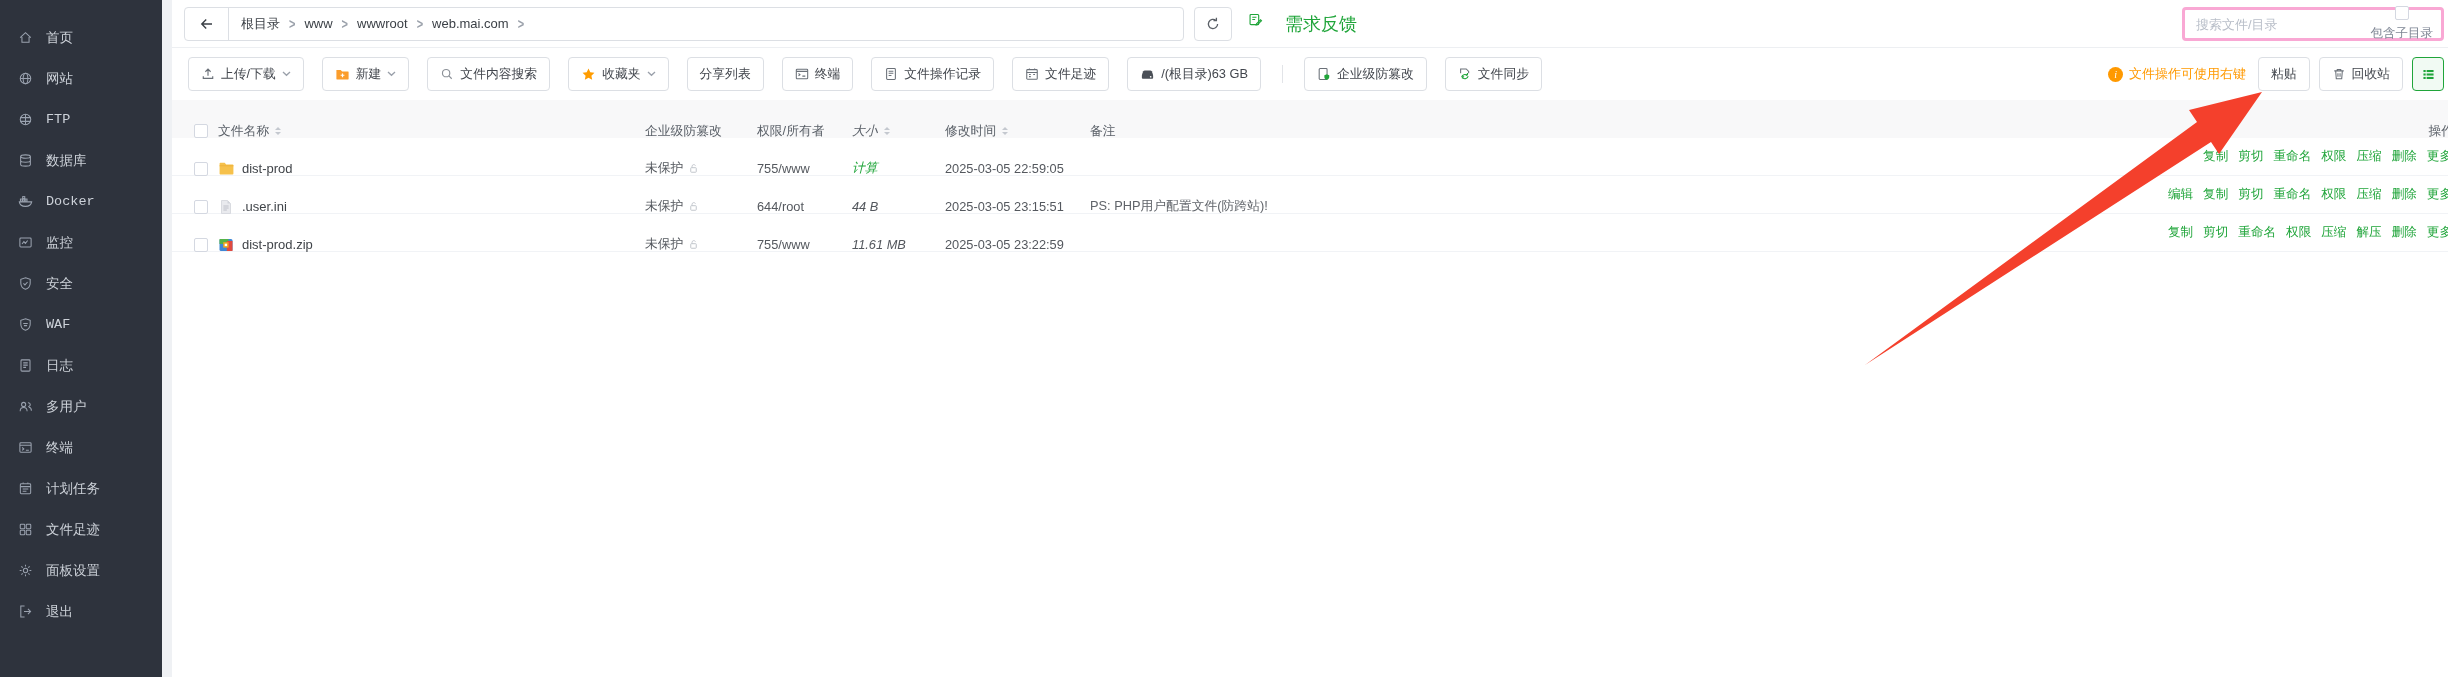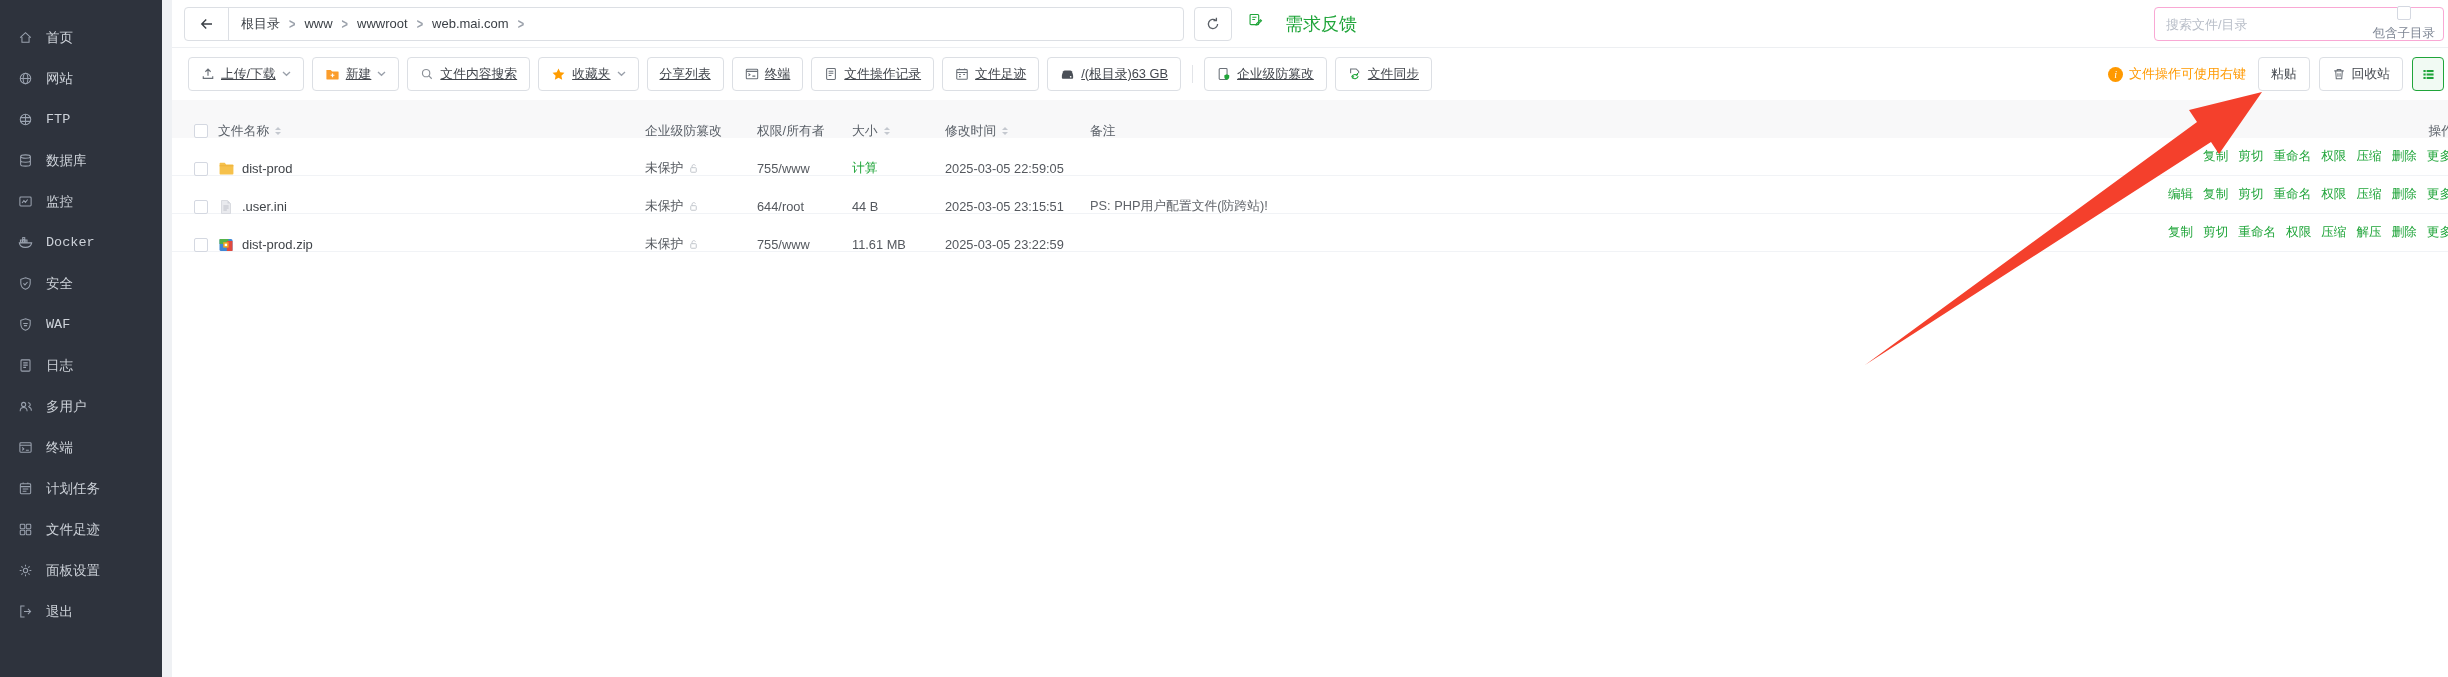--- a/index.html
+++ b/index.html
@@ -18,42 +18,42 @@
 
   
   .topbar { position:relative; height:48px; border-bottom:1px solid #edeff2; display:flex; align-items:center; padding-left:12px; }
   .crumbbox { display:flex; align-items:center; height:34px; width:1000px; border:1px solid #dcdfe4; border-radius:4px; background:#fff; }
   .back-btn { width:44px; height:100%; display:flex; align-items:center; justify-content:center; border-right:1px solid #dcdfe4; cursor:pointer; color:#3a3f45; }
   .crumbs { display:flex; align-items:center; padding:0 12px; font-size:13px; color:#3a3f45; gap:9px; }
   .crumb { cursor:pointer; }
   .csep { color:#9aa0aa; font-size:11px; font-weight:bold; transform:scaleY(1.25); }
   .refresh-btn { margin-left:10px; width:38px; height:34px; border:1px solid #dcdfe4; border-radius:4px; display:flex; align-items:center; justify-content:center; cursor:pointer; color:#5a5f66; background:#fff; }
   .feedback { margin-left:16px; display:flex; align-items:flex-start; gap:22px; color:#20a53a; font-size:18px; cursor:pointer; }
-  .search-wrap { position:absolute; right:4px; top:7px; width:290px; height:34px; border:1px solid #f9a8d4; border-radius:4px; background:#fff; display:flex; align-items:center; padding:0 8px 0 2px; }
+  .search-wrap { position:absolute; right:4px; top:7px; width:262px; height:34px; border:3px solid #f9a8d4; border-radius:4px; background:#fff; display:flex; align-items:center; padding:0 8px 0 2px; }
   .search-input { border:none; outline:none; flex:1; min-width:0; font-size:13px; padding-left:9px; color:#333; font-family:inherit; }
   .search-input::placeholder { color:#b8bec8; }
   .include-sub { display:flex; align-items:center; gap:5px; font-size:12.5px; color:#7e8694; white-space:nowrap; cursor:pointer;flex-direction:column; }
   .cbx { width:14px; height:14px; border:1px solid #d4d8e1; border-radius:2px; background:#fff; flex:0 0 auto; }
 
   
-  .toolbar { position:relative; height:52px; display:flex; align-items:center; padding-left:16px; gap:8px;text-decoration:underline; }
+  .toolbar { position:relative; height:52px; display:flex; align-items:center; padding-left:16px; gap:18px; }
   .tb-btn { height:34px; border:1px solid #dcdfe4; border-radius:4px; background:#fff; display:inline-flex; align-items:center; gap:6px; padding:0 12px; font-size:12.8px; color:#42464d; cursor:pointer; white-space:nowrap; }
   .tb-div { width:1px; height:18px; background:#e2e4e8; margin:0 3px; }
   .toolbar-right { position:absolute; right:4px; top:0; height:100%; display:flex; align-items:center; gap:9px; }
   .tip { display:flex; align-items:center; gap:6px; color:#ff9900; font-size:13px; margin-right:3px; }
   .info-dot { width:15px; height:15px; border-radius:50%; background:#ff9900; color:#fff; font-size:10px; font-style:italic; font-family:"Liberation Serif",serif; display:flex; align-items:center; justify-content:center; }
   .view-btn { width:32px; height:34px; border:1px solid #20a53a; border-radius:4px; background:#f1faf3; display:flex; align-items:center; justify-content:center; cursor:pointer; }
 
   
   .thead { position:relative; height:38px; background:#f8f8f9; font-size:12.8px; color:#5a6068; }
   .row { position:relative; height:38px; border-bottom:1px solid #f1f3f6; font-size:12.8px; color:#54585e; background:#fff; }
   .cell { position:absolute; top:12px; height:100%; display:flex; align-items:center; white-space:nowrap; }
   .c-check { left:22px; } .c-icon { left:46px; } .c-name { left:70px; color:#404449; font-size:13px; cursor:pointer; }
   .c-namehead { left:46px; }
-  .c-tamper { left:473px; gap:4px; } .c-perm { left:585px; } .c-size { left:680px; } .c-mtime { left:773px; } .c-note { left:918px; color:#60646a; }
+  .c-tamper { left:473px; gap:4px; } .c-perm { left:585px; } .c-size { left:680px;font-style:italic; } .c-mtime { left:773px; } .c-note { left:918px; color:#60646a; }
   .c-ops-head { right:-6px; }
   .ops { position:absolute; right:-4px; top:0; height:100%; display:flex; align-items:center; gap:10px; font-size:12.6px; color:#20a53a; white-space:nowrap; }
   .op { cursor:pointer; }
   .green-link { color:#20a53a; cursor:pointer; }
   .sort { display:inline-flex; flex-direction:column; margin-left:6px; cursor:pointer; }
   .sort i { display:block; width:0; height:0; border:3.6px solid transparent; }
   .sort i.up { border-bottom-color:#c4c8cf; margin-bottom:2px; }
   .sort i.dn { border-top-color:#c4c8cf; }
   .tamper-lock { color:#c0c4cb; display:flex; }
 
@@ -96,37 +96,37 @@
         <svg class="ic" width="15" height="15" viewBox="0 0 16 16" fill="none" stroke="currentColor" stroke-width="1.1">
           <ellipse cx="8" cy="3.8" rx="5.2" ry="1.8"></ellipse>
           <path d="M2.8 3.8v8.4c0 1 2.3 1.8 5.2 1.8s5.2-.8 5.2-1.8V3.8M2.8 8c0 1 2.3 1.8 5.2 1.8S13.2 9 13.2 8"></path>
         </svg>
       </span>
     <span>数据库</span>
   </div>
   <div class="side-item">
     <span class="si">
         <svg class="ic" width="15" height="15" viewBox="0 0 16 16" fill="none" stroke="currentColor" stroke-width="1.1">
-          <rect x="2" y="3.2" width="12" height="9.6" rx="1"></rect>
-          <path d="M4.3 9.6l2-2.6 1.6 1.9 2.4-3"></path>
-        </svg>
-      </span>
-    <span>监控</span>
-  </div>
-  <div class="side-item">
-    <span class="si">
-        <svg class="ic" width="15" height="15" viewBox="0 0 16 16" fill="none" stroke="currentColor" stroke-width="1.1">
           <rect x="5" y="2.8" width="2.2" height="2.2"></rect>
           <rect x="2.6" y="5.4" width="2.2" height="2.2"></rect>
           <rect x="5" y="5.4" width="2.2" height="2.2"></rect>
           <rect x="7.4" y="5.4" width="2.2" height="2.2"></rect>
           <path d="M1.4 8.4h13.2c-.5 3-2.8 4.8-6.7 4.8-3.4 0-6-1.6-6.5-4.8z"></path>
         </svg>
       </span>
     <span>Docker</span>
+  </div>
+  <div class="side-item">
+    <span class="si">
+        <svg class="ic" width="15" height="15" viewBox="0 0 16 16" fill="none" stroke="currentColor" stroke-width="1.1">
+          <rect x="2" y="3.2" width="12" height="9.6" rx="1"></rect>
+          <path d="M4.3 9.6l2-2.6 1.6 1.9 2.4-3"></path>
+        </svg>
+      </span>
+    <span>监控</span>
   </div>
   <div class="side-item">
     <span class="si">
         <svg class="ic" width="15" height="15" viewBox="0 0 16 16" fill="none" stroke="currentColor" stroke-width="1.1">
           <path d="M8 1.8 13 3.6v4c0 3.2-2 5.4-5 6.6-3-1.2-5-3.4-5-6.6v-4z"></path>
           <path d="M5.8 7.9l1.6 1.6 2.8-3.1"></path>
         </svg>
       </span>
     <span>安全</span>
   </div>

